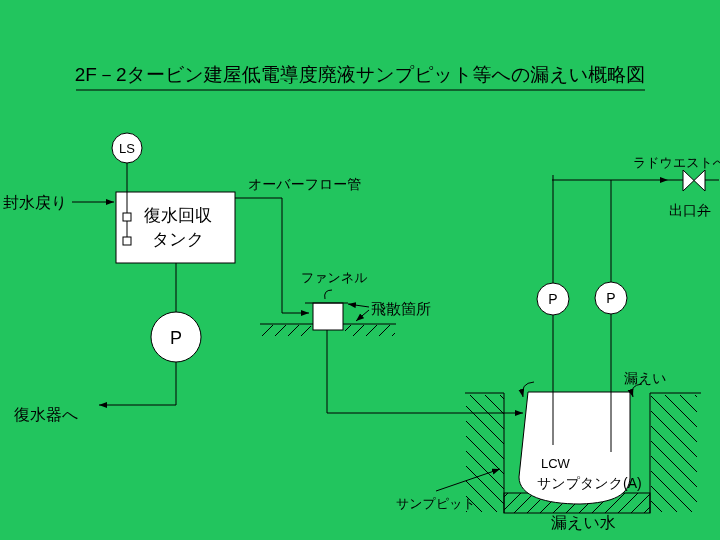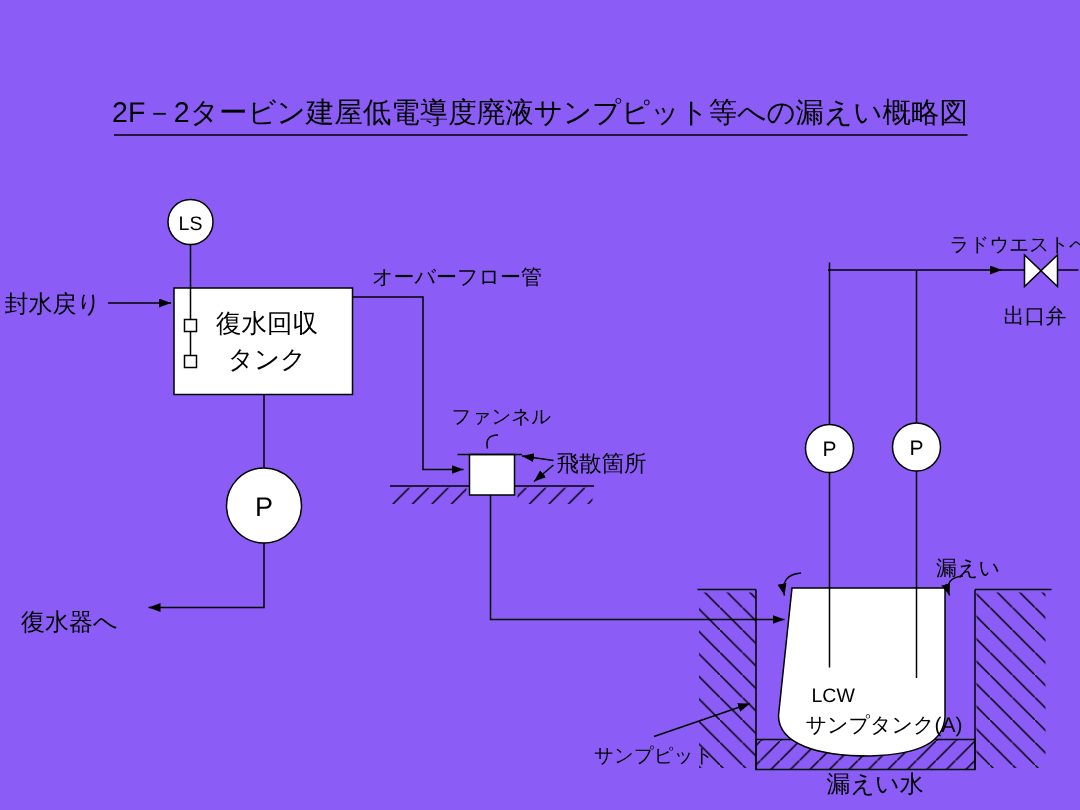--- a/index.html
+++ b/index.html
@@ -1,20 +1,20 @@
 <!DOCTYPE html>
 <html><head>
 <meta charset="utf-8">
 <style>
   html, body { margin: 0; padding: 0; }
   .canvas {
     position: relative;
     width: 720px;
     height: 540px;
-    background: #8b5cf6;
+    background: #22c55e;
     overflow: hidden;
   }
   svg { display: block; }
   text {
     font-family: "Liberation Sans", "DejaVu Sans", sans-serif;
     fill: #000000;
   }
   .ln { stroke: #000000; stroke-width: 1; fill: none; }
   .shape { stroke: #000000; stroke-width: 1; fill: #ffffff; }
 </style>

